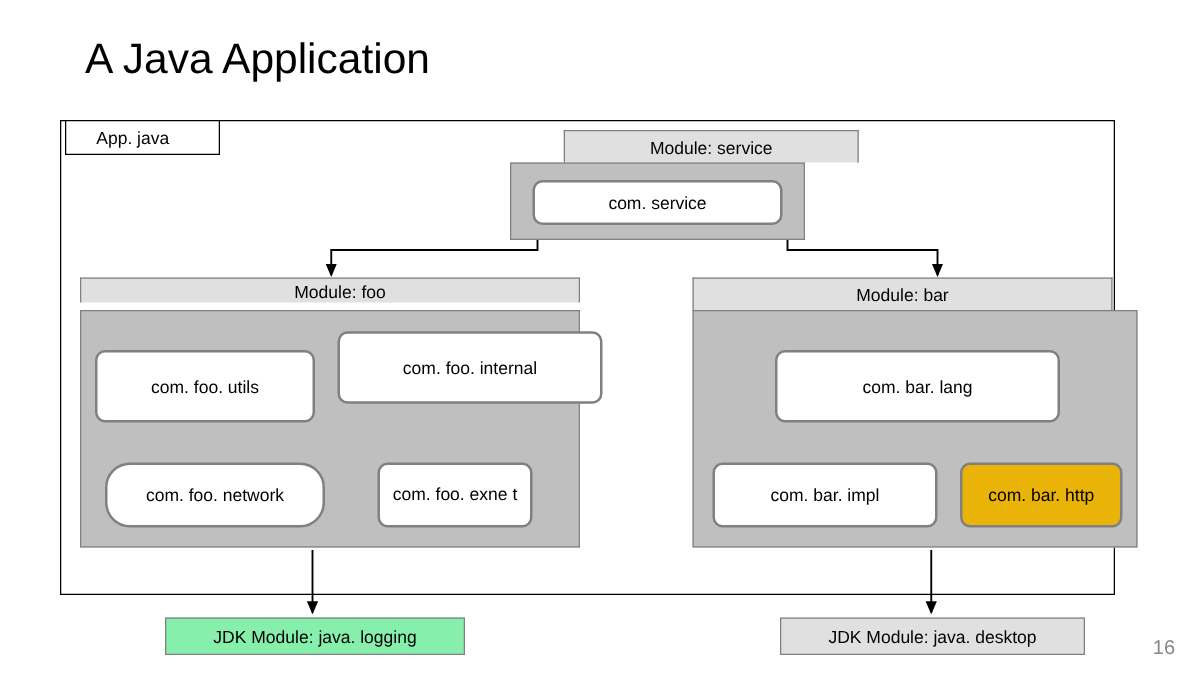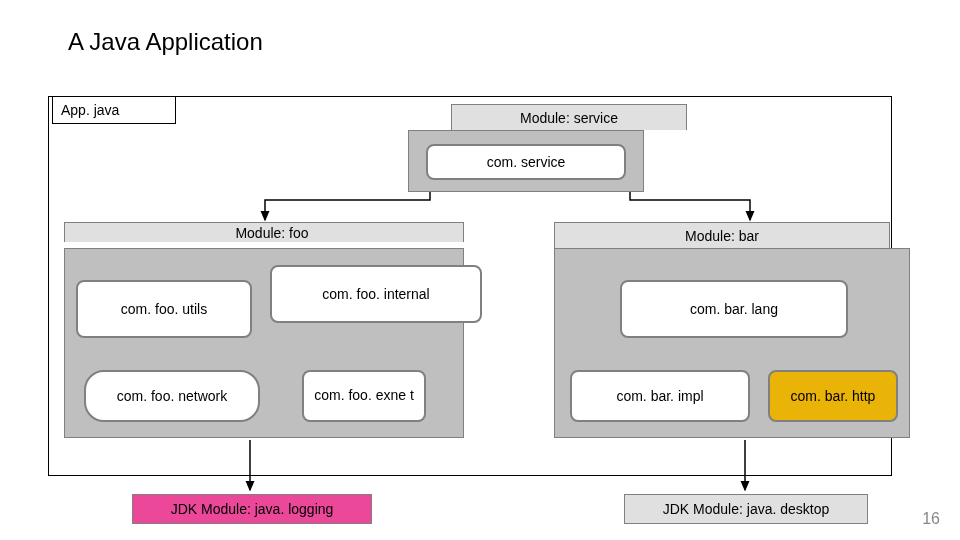--- a/index.html
+++ b/index.html
@@ -9,21 +9,21 @@
     height: 540px;
     font-family: Arial, Helvetica, sans-serif;
     background: #fff;
     position: relative;
     color: #000;
   }
   .title {
     position: absolute;
     left: 68px;
     top: 28px;
-    font-size: 24px;
+    font-size: 34px;
     font-weight: 400;
   }
   .outer-frame {
     position: absolute;
     left: 48px;
     top: 96px;
     width: 844px;
     height: 380px;
     border: 1px solid #000;
     box-sizing: border-box;
@@ -53,21 +53,21 @@
     pointer-events: none;
   }
 </style>
 </head>
 <body>
 
 <div class="title">A Java Application</div>
 
 <div class="outer-frame"></div>
 
-<div class="box" style="left:52px; top:96px; width:124px; height:28px; border:1px solid #000; background:#fff; justify-content:flex-start; padding-left:8px;">App. java</div>
+<div class="box" style="left:52px; top:96px; width:124px; height:28px; border:1px solid #000; background:#fff; justify-content:flex-start; padding-left:24px;">App. java</div>
 
 <svg class="arrows" viewBox="0 0 960 540">
   <defs>
     <marker id="arrowhead" markerWidth="7" markerHeight="7" refX="6" refY="3" orient="auto" markerUnits="strokeWidth">
       <path d="M0,0 L7,3 L0,6 Z" fill="#000"></path>
     </marker>
   </defs>
 
   <path d="M 430 180 L 430 200 L 265 200 L 265 220" fill="none" stroke="#000" stroke-width="1.5" marker-end="url(#arrowhead)"></path>
 
@@ -90,16 +90,16 @@
 <div class="box" style="left:84px; top:370px; width:176px; height:52px; background:#fff; border:2px solid #808080; border-radius:20px;">com. foo. network</div>
 <div class="box" style="left:302px; top:370px; width:124px; height:52px; background:#fff; border:2px solid #808080; border-radius:8px; line-height:1.1;">com. foo. exne t</div>
 
 <div class="box" style="left:554px; top:222px; width:336px; height:26px; background:#e0e0e0; border:1px solid #808080; border-bottom:none;">Module: bar</div>
 <div class="box" style="left:554px; top:248px; width:356px; height:190px; background:#bfbfbf; border:1px solid #808080;"></div>
 
 <div class="box" style="left:620px; top:280px; width:228px; height:58px; background:#fff; border:2px solid #808080; border-radius:8px;">com. bar. lang</div>
 <div class="box" style="left:570px; top:370px; width:180px; height:52px; background:#fff; border:2px solid #808080; border-radius:8px;">com. bar. impl</div>
 <div class="box" style="left:768px; top:370px; width:130px; height:52px; background:#eab308; border:2px solid #808080; border-radius:8px;text-align:right;">com. bar. http</div>
 
-<div class="box" style="left:132px; top:494px; width:240px; height:30px; background:#ec4899; border:1px solid #808080;">JDK Module: java. logging</div>
+<div class="box" style="left:132px; top:494px; width:240px; height:30px; background:#86efac; border:1px solid #808080;">JDK Module: java. logging</div>
 <div class="box" style="left:624px; top:494px; width:244px; height:30px; background:#e0e0e0; border:1px solid #808080;">JDK Module: java. desktop</div>
 
 <div class="slide-num">16</div>
 
 </body></html>

